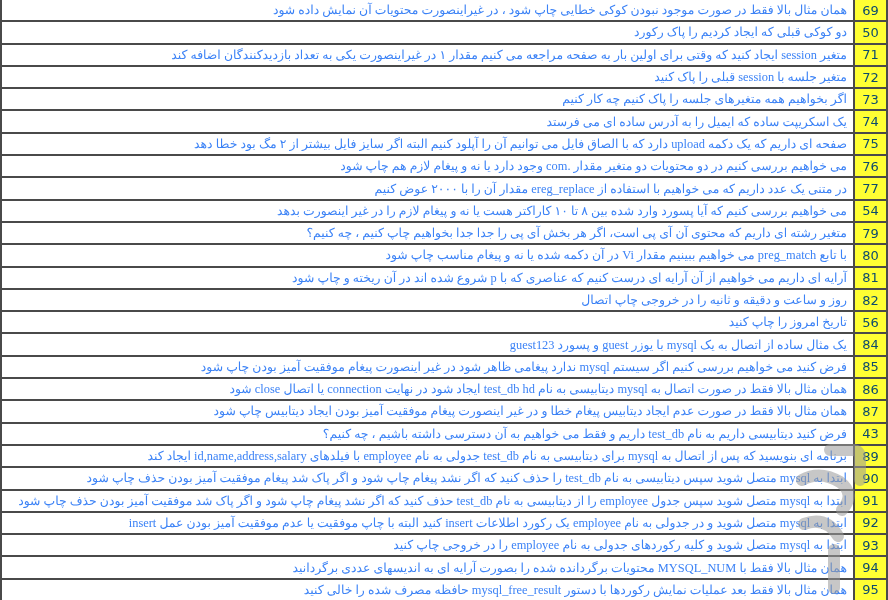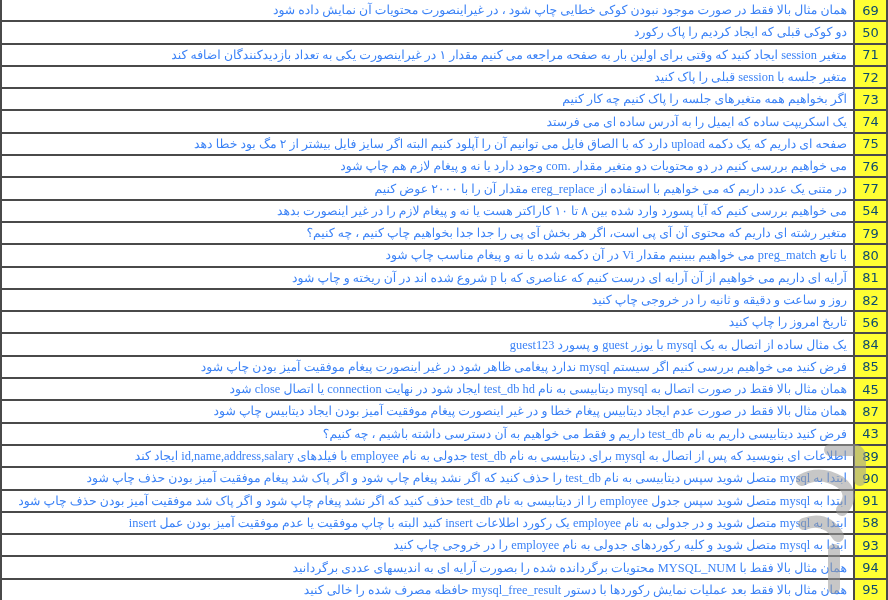--- a/index.html
+++ b/index.html
@@ -66,60 +66,60 @@
         <tr>
           <td class="num">80</td>
           <td class="txt">با تابع preg_match می خواهیم ببینیم مقدار Vi در آن دکمه شده یا نه و پیغام مناسب چاپ شود</td>
         </tr>
         <tr>
           <td class="num">81</td>
           <td class="txt">آرایه ای داریم می خواهیم از آن آرایه ای درست کنیم که عناصری که با p شروع شده اند در آن ریخته و چاپ شود</td>
         </tr>
         <tr>
           <td class="num">82</td>
-          <td class="txt">روز و ساعت و دقیقه و ثانیه را در خروجی چاپ کنید</td>
+          <td class="txt">روز و ساعت و دقیقه و ثانیه را در خروجی چاپ اتصال</td>
         </tr>
         <tr>
           <td class="num">56</td>
           <td class="txt">تاریخ امروز را چاپ کنید</td>
         </tr>
         <tr>
           <td class="num">84</td>
           <td class="txt">یک مثال ساده از اتصال به یک mysql با یوزر guest و پسورد guest123</td>
         </tr>
         <tr>
           <td class="num">85</td>
           <td class="txt">فرض کنید می خواهیم بررسی کنیم اگر سیستم mysql ندارد پیغامی ظاهر شود در غیر اینصورت پیغام موفقیت آمیز بودن چاپ شود</td>
         </tr>
         <tr>
-          <td class="num">45</td>
+          <td class="num">86</td>
           <td class="txt">همان مثال بالا فقط در صورت اتصال به mysql دیتابیسی به نام  test_db hd ایجاد شود در نهایت connection یا اتصال close شود</td>
         </tr>
         <tr>
           <td class="num">87</td>
           <td class="txt">همان مثال بالا فقط در صورت عدم ایجاد دیتابیس پیغام خطا و در غیر اینصورت پیغام موفقیت آمیز بودن ایجاد دیتابیس چاپ شود</td>
         </tr>
         <tr>
           <td class="num">43</td>
           <td class="txt">فرض کنید دیتابیسی داریم به نام test_db داریم و فقط می خواهیم به آن دسترسی داشته باشیم ، چه کنیم؟</td>
         </tr>
         <tr>
           <td class="num">89</td>
-          <td class="txt">اطلاعات ای بنویسید که پس از اتصال به mysql برای دیتابیسی به نام test_db جدولی به نام employee با فیلدهای id,name,address,salary ایجاد کند</td>
+          <td class="txt">برنامه ای بنویسید که پس از اتصال به mysql برای دیتابیسی به نام test_db جدولی به نام employee با فیلدهای id,name,address,salary ایجاد کند</td>
         </tr>
         <tr>
           <td class="num">90</td>
           <td class="txt">ابتدا به mysql متصل شوید سپس دیتابیسی به نام test_db را حذف کنید که اگر نشد پیغام چاپ شود و اگر پاک شد پیغام موفقیت آمیز بودن حذف چاپ شود</td>
         </tr>
         <tr>
           <td class="num">91</td>
           <td class="txt">ابتدا به mysql متصل شوید سپس جدول employee را از دیتابیسی به نام test_db حذف کنید که اگر نشد پیغام چاپ شود و اگر پاک شد موفقیت آمیز بودن حذف چاپ شود</td>
         </tr>
         <tr>
-          <td class="num">58</td>
+          <td class="num">92</td>
           <td class="txt">ابتدا به mysql متصل شوید و در جدولی به نام employee یک رکورد اطلاعات insert کنید البته با چاپ موفقیت یا عدم موفقیت آمیز بودن عمل insert</td>
         </tr>
         <tr>
           <td class="num">93</td>
           <td class="txt">ابتدا به mysql متصل شوید و کلیه رکوردهای جدولی به نام employee را در خروجی چاپ کنید</td>
         </tr>
         <tr>
           <td class="num">94</td>
           <td class="txt">همان مثال بالا فقط با MYSQL_NUM محتویات برگردانده شده را بصورت آرایه ای به اندیسهای عددی برگردانید</td>
         </tr>

